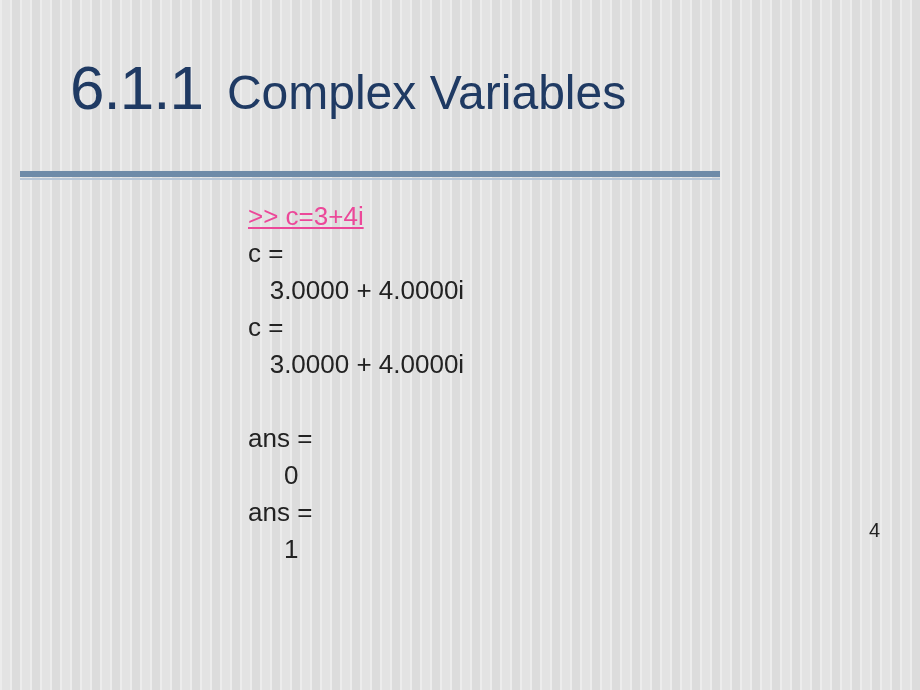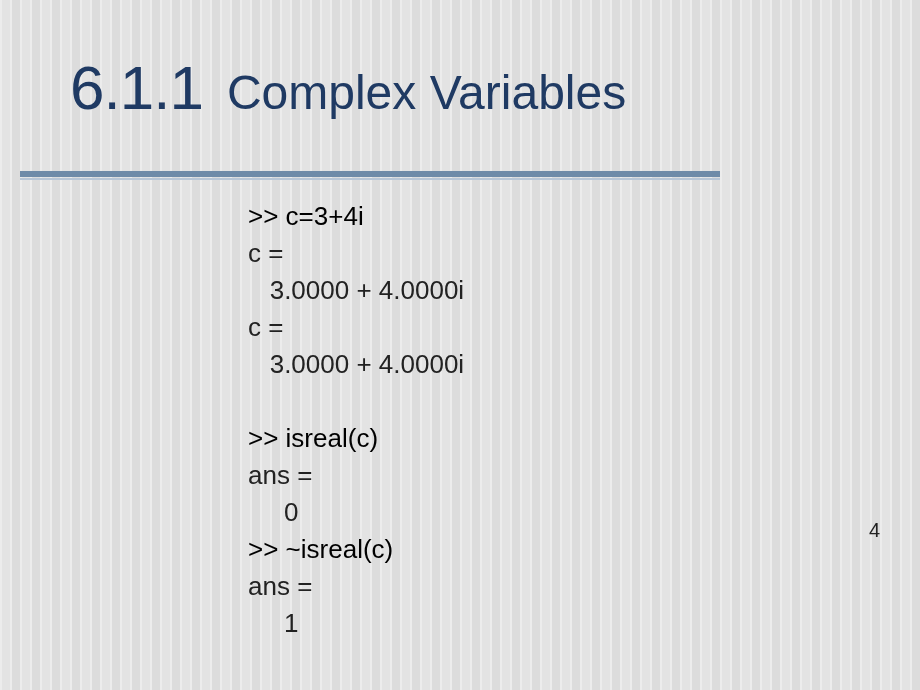--- a/index.html
+++ b/index.html
@@ -63,35 +63,35 @@
     .code {
       position: absolute;
       top: 198px;
       left: 248px;
       font-family: Verdana, Geneva, sans-serif;
       font-size: 26px;
       line-height: 37px;
       color: #222;
       white-space: pre;
     }
-    .prompt { color: #000000; }
+    .prompt { color: #ec4899; text-decoration: underline; }
     .page-no {
       position: absolute;
       bottom: 16px;
       right: 40px;
       font-size: 20px;
       color: #222;
     }
   </style>
 </head>
 <body>
 
 <div class="slide">
   <div class="title">
     <span class="section-no">6.1.1</span><span class="section-text">Complex Variables</span>
   </div>
 
   <div class="rule"></div>
 
-  <div class="code" id="code-block"><div class="prompt">&gt;&gt; c=3+4i</div><div>c =</div><div>   3.0000 + 4.0000i</div><div>c =</div><div>   3.0000 + 4.0000i</div><div>&nbsp;</div><div class="prompt">&gt;&gt; isreal(c)</div><div>ans =</div><div>     0</div><div class="prompt">&gt;&gt; ~isreal(c)</div><div>ans =</div><div>     1</div></div>
+  <div class="code" id="code-block"><div class="prompt">&gt;&gt; c=3+4i</div><div>c =</div><div>   3.0000 + 4.0000i</div><div>c =</div><div>   3.0000 + 4.0000i</div><div>&nbsp;</div><div>ans =</div><div>     0</div><div>ans =</div><div>     1</div></div>
 
   <div class="page-no">4</div>
 </div>
 
 </body></html>

